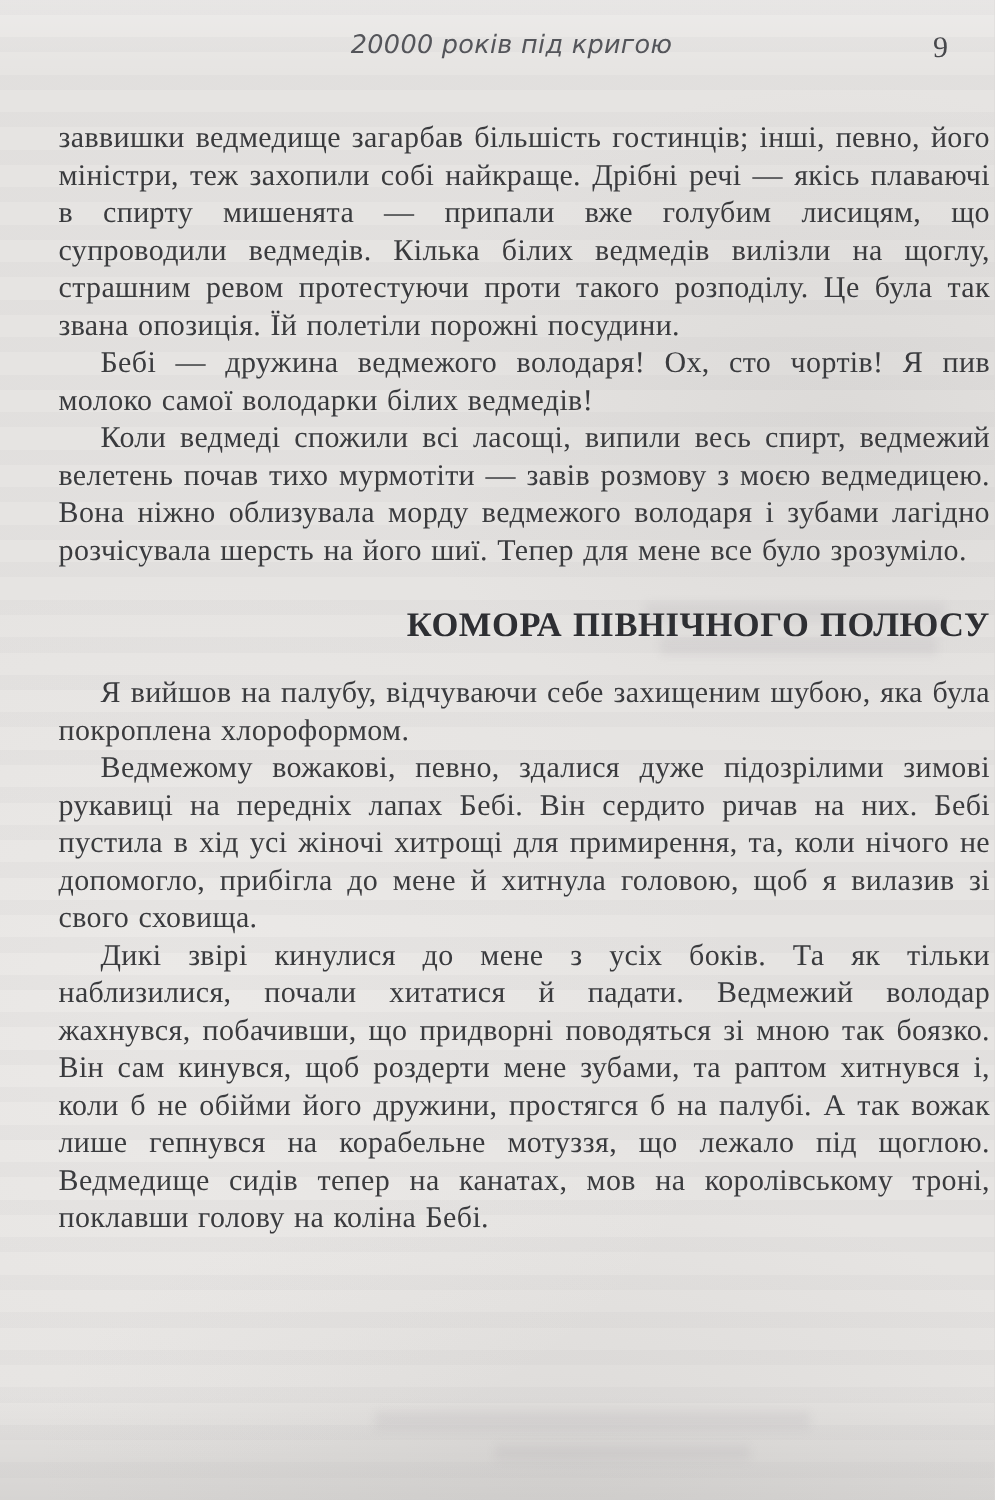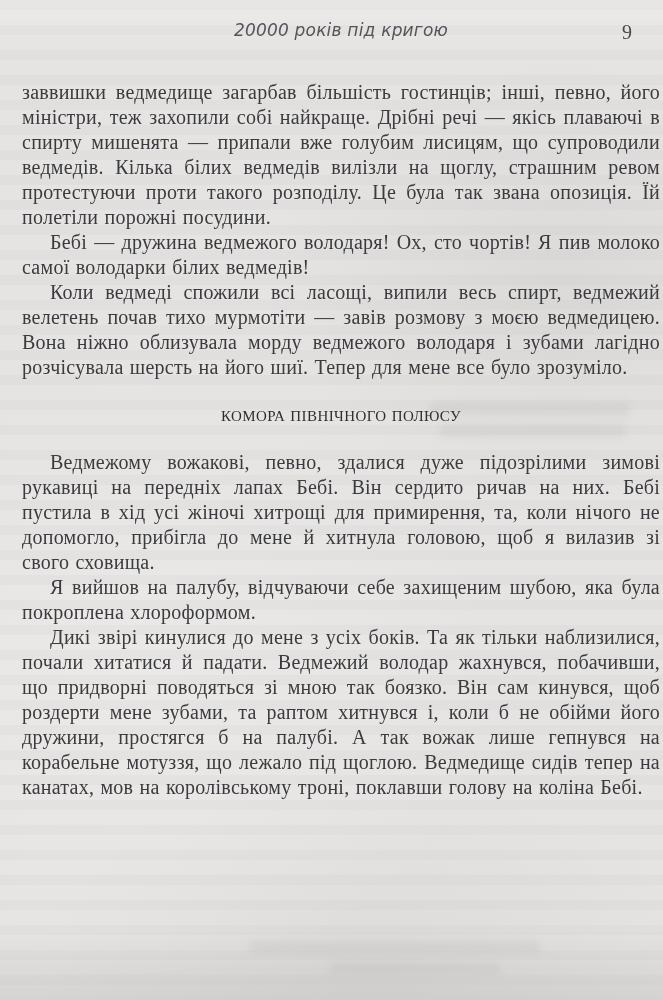--- a/index.html
+++ b/index.html
@@ -53,39 +53,39 @@
     font-size:17px;
     letter-spacing:0.2px;
     color:var(--muted-ink);
   }
   .page-number{
     position:absolute;right:28px;top:1px;
     font-size:20px;
     color:#47484c;
   }
   .text-column{
-    position:absolute;top:80px;left:22px;right:23px;
+    position:absolute;top:80px;left:39px;right:23px;
     text-align:justify;
     font-size:20px;
     line-height:25px;
     letter-spacing:0.25px;
     word-spacing:1px;
   }
   .text-column p{
     margin:0;
     text-indent:28px;
   }
   .text-column p.continuation{text-indent:0;}
   .text-column p.page-break{text-align-last:justify;}
   .chapter-heading{
     margin:24px 0 21px;
-    text-align:center;
+    text-align:right;
     text-indent:0;
-    font-size:15px;
-    font-weight:normal;
+    font-size:23px;
+    font-weight:bold;
     letter-spacing:0.4px;
     color:var(--heading-ink);
   }
 </style>
 </head>
 <body>
 
 <div class="page">
 
   <div class="ghost" style="left:430px;top:402px;width:200px;height:14px;"></div>
@@ -96,18 +96,18 @@
   <div class="running-header">
     <div class="running-title">20000 років під кригою</div>
     <div class="page-number">9</div>
   </div>
 
   <div class="text-column">
     <p class="continuation">заввишки ведмедище загарбав більшість гостинців; інші, певно, його міністри, теж захопили собі найкраще. Дрібні речі — якісь плаваючі в спирту мишенята — припали вже голубим лисицям, що супроводили ведмедів. Кілька білих ведмедів вилізли на щоглу, страшним ревом протестуючи проти такого розподілу. Це була так звана опозиція. Їй полетіли порожні посудини.</p>
     <p>Бебі — дружина ведмежого володаря! Ох, сто чортів! Я пив молоко самої володарки білих ведмедів!</p>
     <p>Коли ведмеді спожили всі ласощі, випили весь спирт, ведмежий велетень почав тихо мурмотіти — завів розмову з моєю ведмедицею. Вона ніжно облизувала морду ведмежого володаря і зубами лагідно розчісувала шерсть на його шиї. Тепер для мене все було зрозуміло.</p>
     <h2 class="chapter-heading">КОМОРА ПІВНІЧНОГО ПОЛЮСУ</h2>
+    <p>Я вийшов на палубу, відчуваючи себе захищеним шубою, яка була покроплена хлороформом.</p>
     <p>Ведмежому вожакові, певно, здалися дуже підозрілими зимові рукавиці на передніх лапах Бебі. Він сердито ричав на них. Бебі пустила в хід усі жіночі хитрощі для примирення, та, коли нічого не допомогло, прибігла до мене й хитнула головою, щоб я вилазив зі свого сховища.</p>
-    <p>Я вийшов на палубу, відчуваючи себе захищеним шубою, яка була покроплена хлороформом.</p>
     <p>Дикі звірі кинулися до мене з усіх боків. Та як тільки наблизилися, почали хитатися й падати. Ведмежий володар жахнувся, побачивши, що придворні поводяться зі мною так боязко. Він сам кинувся, щоб роздерти мене зубами, та раптом хитнувся і, коли б не обійми його дружини, простягся б на палубі. А так вожак лише гепнувся на корабельне мотуззя, що лежало під щоглою. Ведмедище сидів тепер на канатах, мов на королівському троні, поклавши голову на коліна Бебі.</p>
   </div>
 
 </div>
 
 </body></html>

